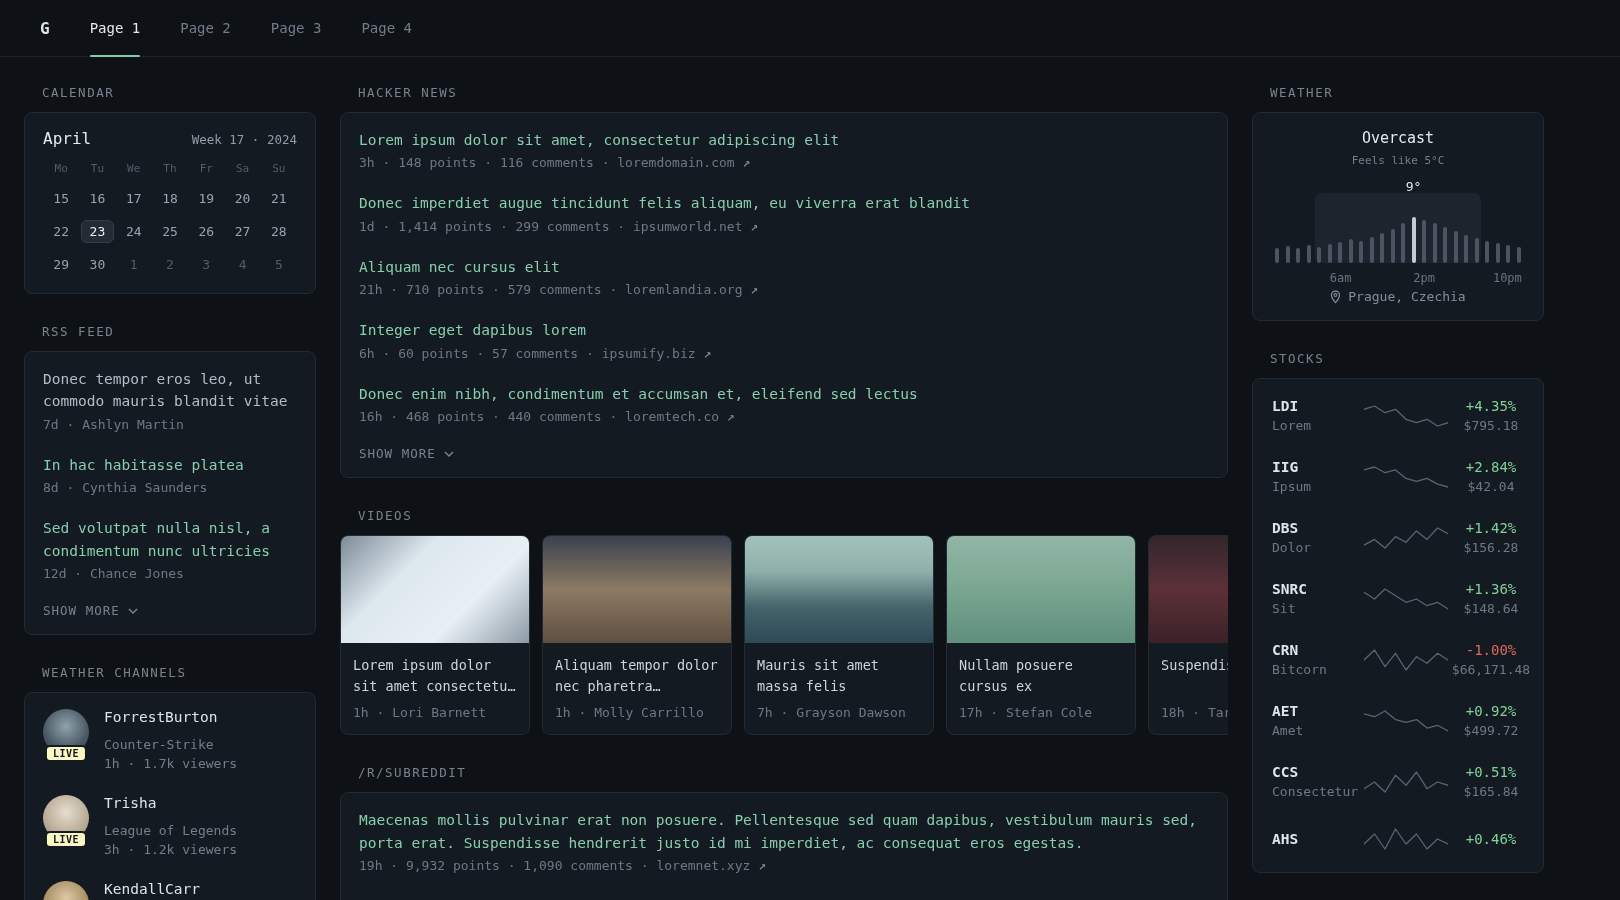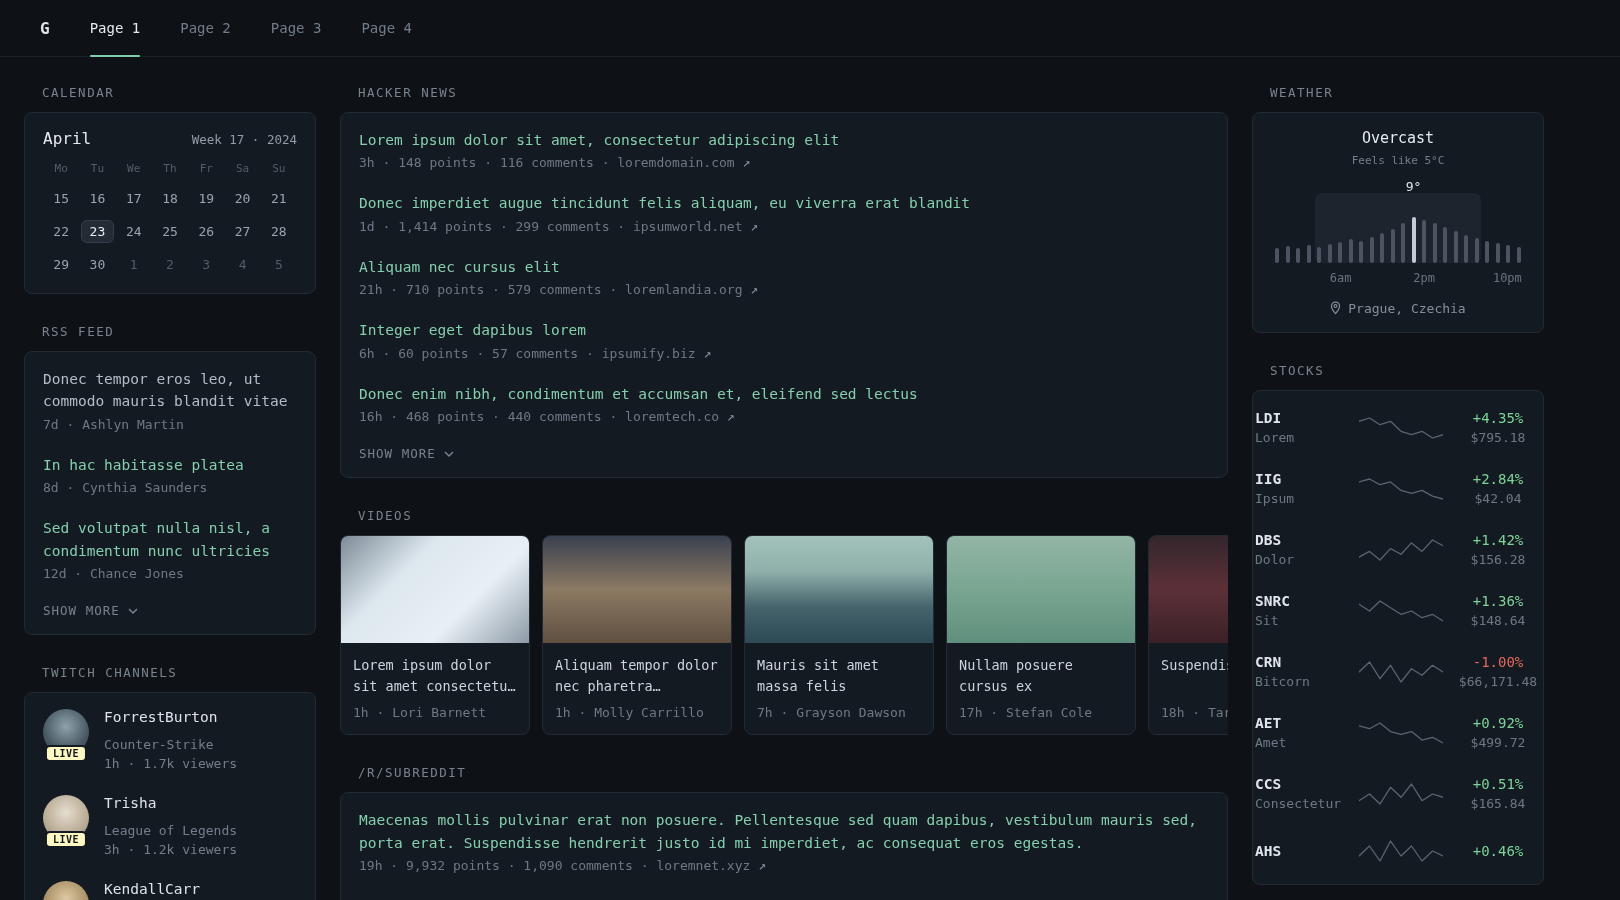--- a/index.html
+++ b/index.html
@@ -66,24 +66,24 @@
   
   .wx-cond{text-align:center;font-size:15px;color:#e4eaf1}
   .wx-feels{text-align:center;font-size:11px;color:#747e8b;margin-top:7px}
   .wx-chart{position:relative;height:100px;margin:18px 2px 0 2px}
   .wx-highlight{position:absolute;top:8px;bottom:22px;background:#1d242d;border-radius:7px}
   .wx-bars{position:absolute;left:2px;right:2px;bottom:22px;top:16px;display:flex;align-items:flex-end;justify-content:space-between}
   .wx-bar{width:4px;border-radius:2px;background:#4b5561}
   .wx-bar.peak{background:#c3ccd6}
   .wx-peak-label{position:absolute;top:-6px;transform:translateX(-50%);font-size:13px;color:#e0e6ed}
   .wx-time{position:absolute;bottom:0;transform:translateX(-50%);font-size:12px;color:#68727e}
-  .wx-loc{display:flex;justify-content:center;gap:7px;color:#848e9a;font-size:13px;margin-top:16px}
-
-  
-  .stocks-card{padding:6px 2px}
+  .wx-loc{display:flex;justify-content:center;align-items:center;gap:7px;color:#848e9a;font-size:13px;margin-top:4px}
+
+  
+  .stocks-card{padding:6px 19px}
   .stock-row{display:flex;align-items:center;padding:13px 0;cursor:pointer}
   .stock-left{width:92px;flex:0 0 92px}
   .stock-sym{font-size:14.5px;font-weight:bold;color:#dfe5ec}
   .stock-name{font-size:13px;color:#6e7885;margin-top:4px}
   .stock-spark{flex:1;display:flex;justify-content:center;align-items:center}
   .stock-right{width:86px;flex:0 0 86px;text-align:center}
   .stock-change{font-size:14px}
   .stock-change.pos{color:#7ed398}
   .stock-change.neg{color:#e0685c}
   .stock-price{font-size:13px;color:#6e7885;margin-top:4px}
@@ -209,21 +209,21 @@
         <div class="show-more">
           <span>SHOW MORE</span>
           <svg class="chev" width="12" height="8" viewBox="0 0 12 8">
               <polyline points="2,2 6,6 10,2" fill="none" stroke="currentColor" stroke-width="1.5"></polyline>
             </svg>
         </div>
       </div>
     </section>
 
     <section class="widget">
-      <div class="w-label">TWITCH CHANNELS</div>
+      <div class="w-label">WEATHER CHANNELS</div>
       <div class="card tw-card">
         <div>
             <div class="tw-row">
               <div class="tw-avatar-wrap">
                 <div class="tw-avatar" style="background: radial-gradient(circle at 50% 38%, rgb(143, 163, 173) 0%, rgb(74, 90, 100) 60%, rgb(44, 54, 62) 100%);"></div>
                 <div class="tw-live">LIVE</div>
               </div>
               <div class="tw-info">
                 <div class="tw-name">ForrestBurton</div>
                 <div class="tw-game">Counter-Strike</div>

